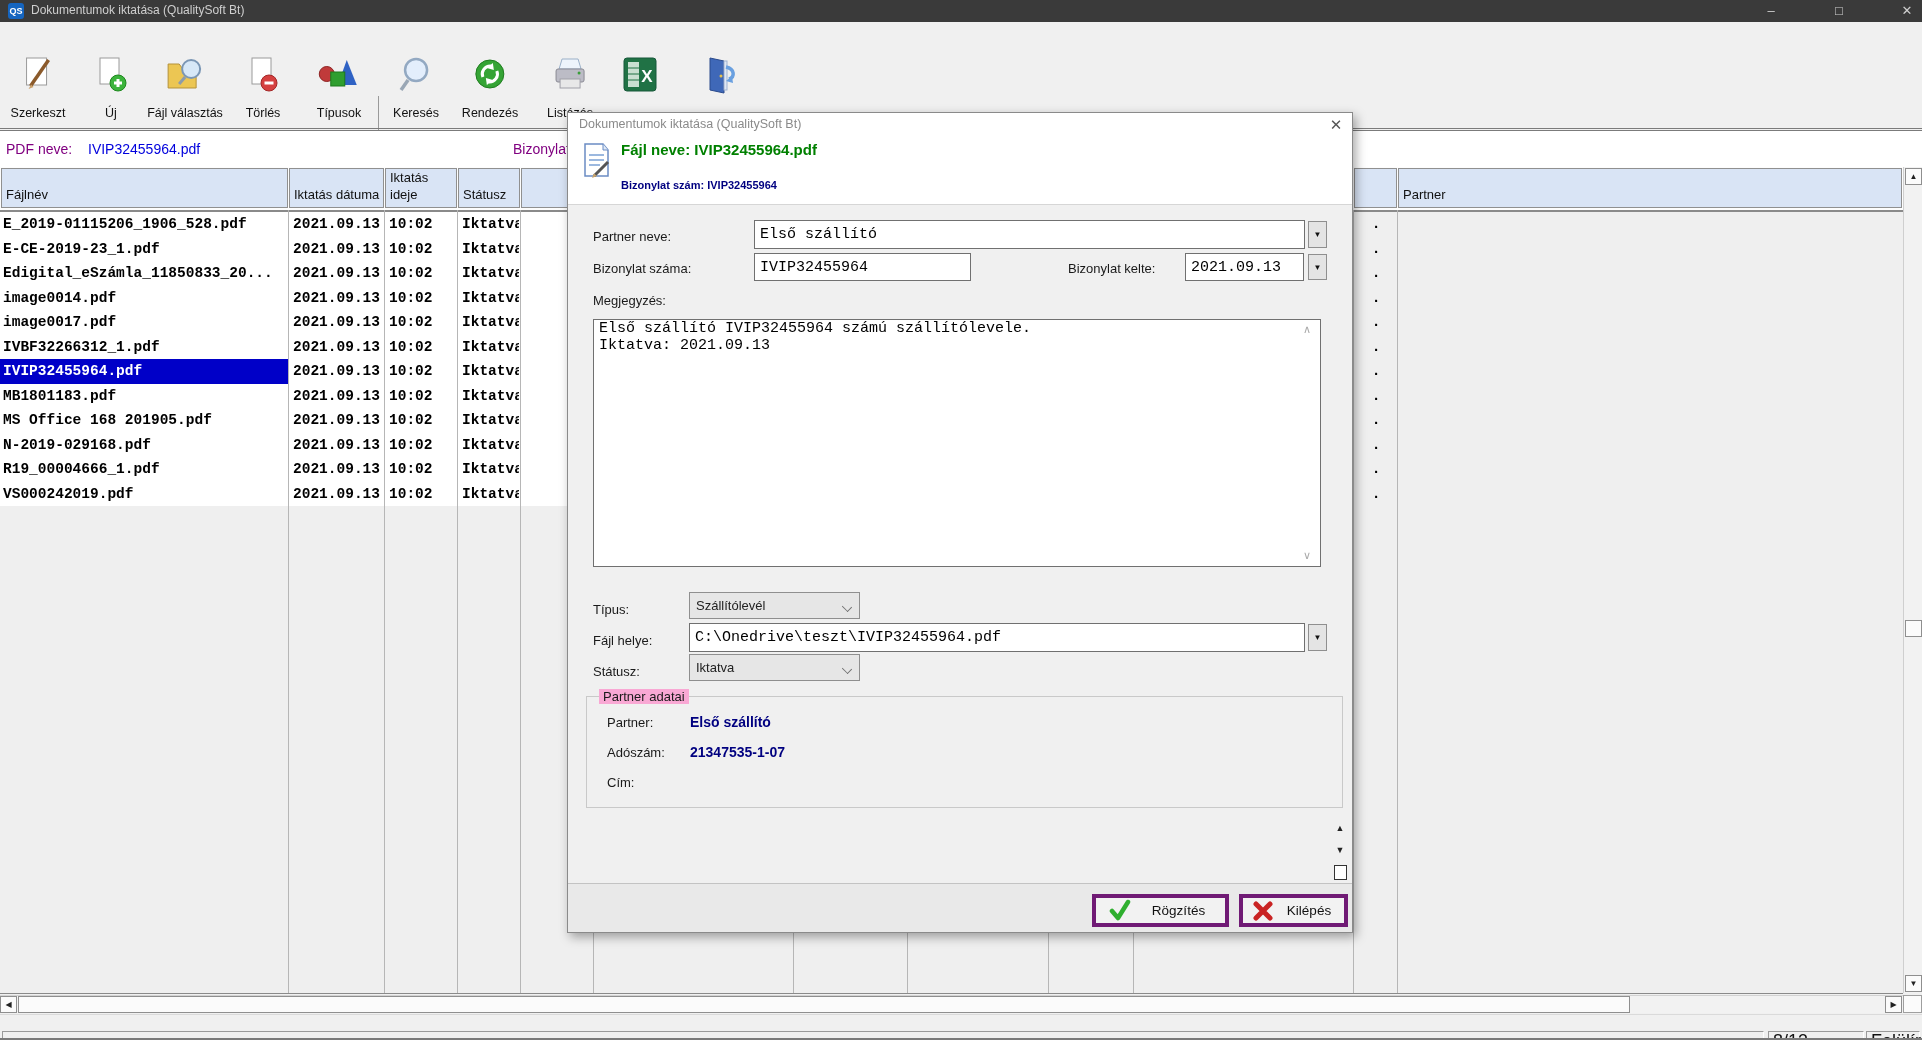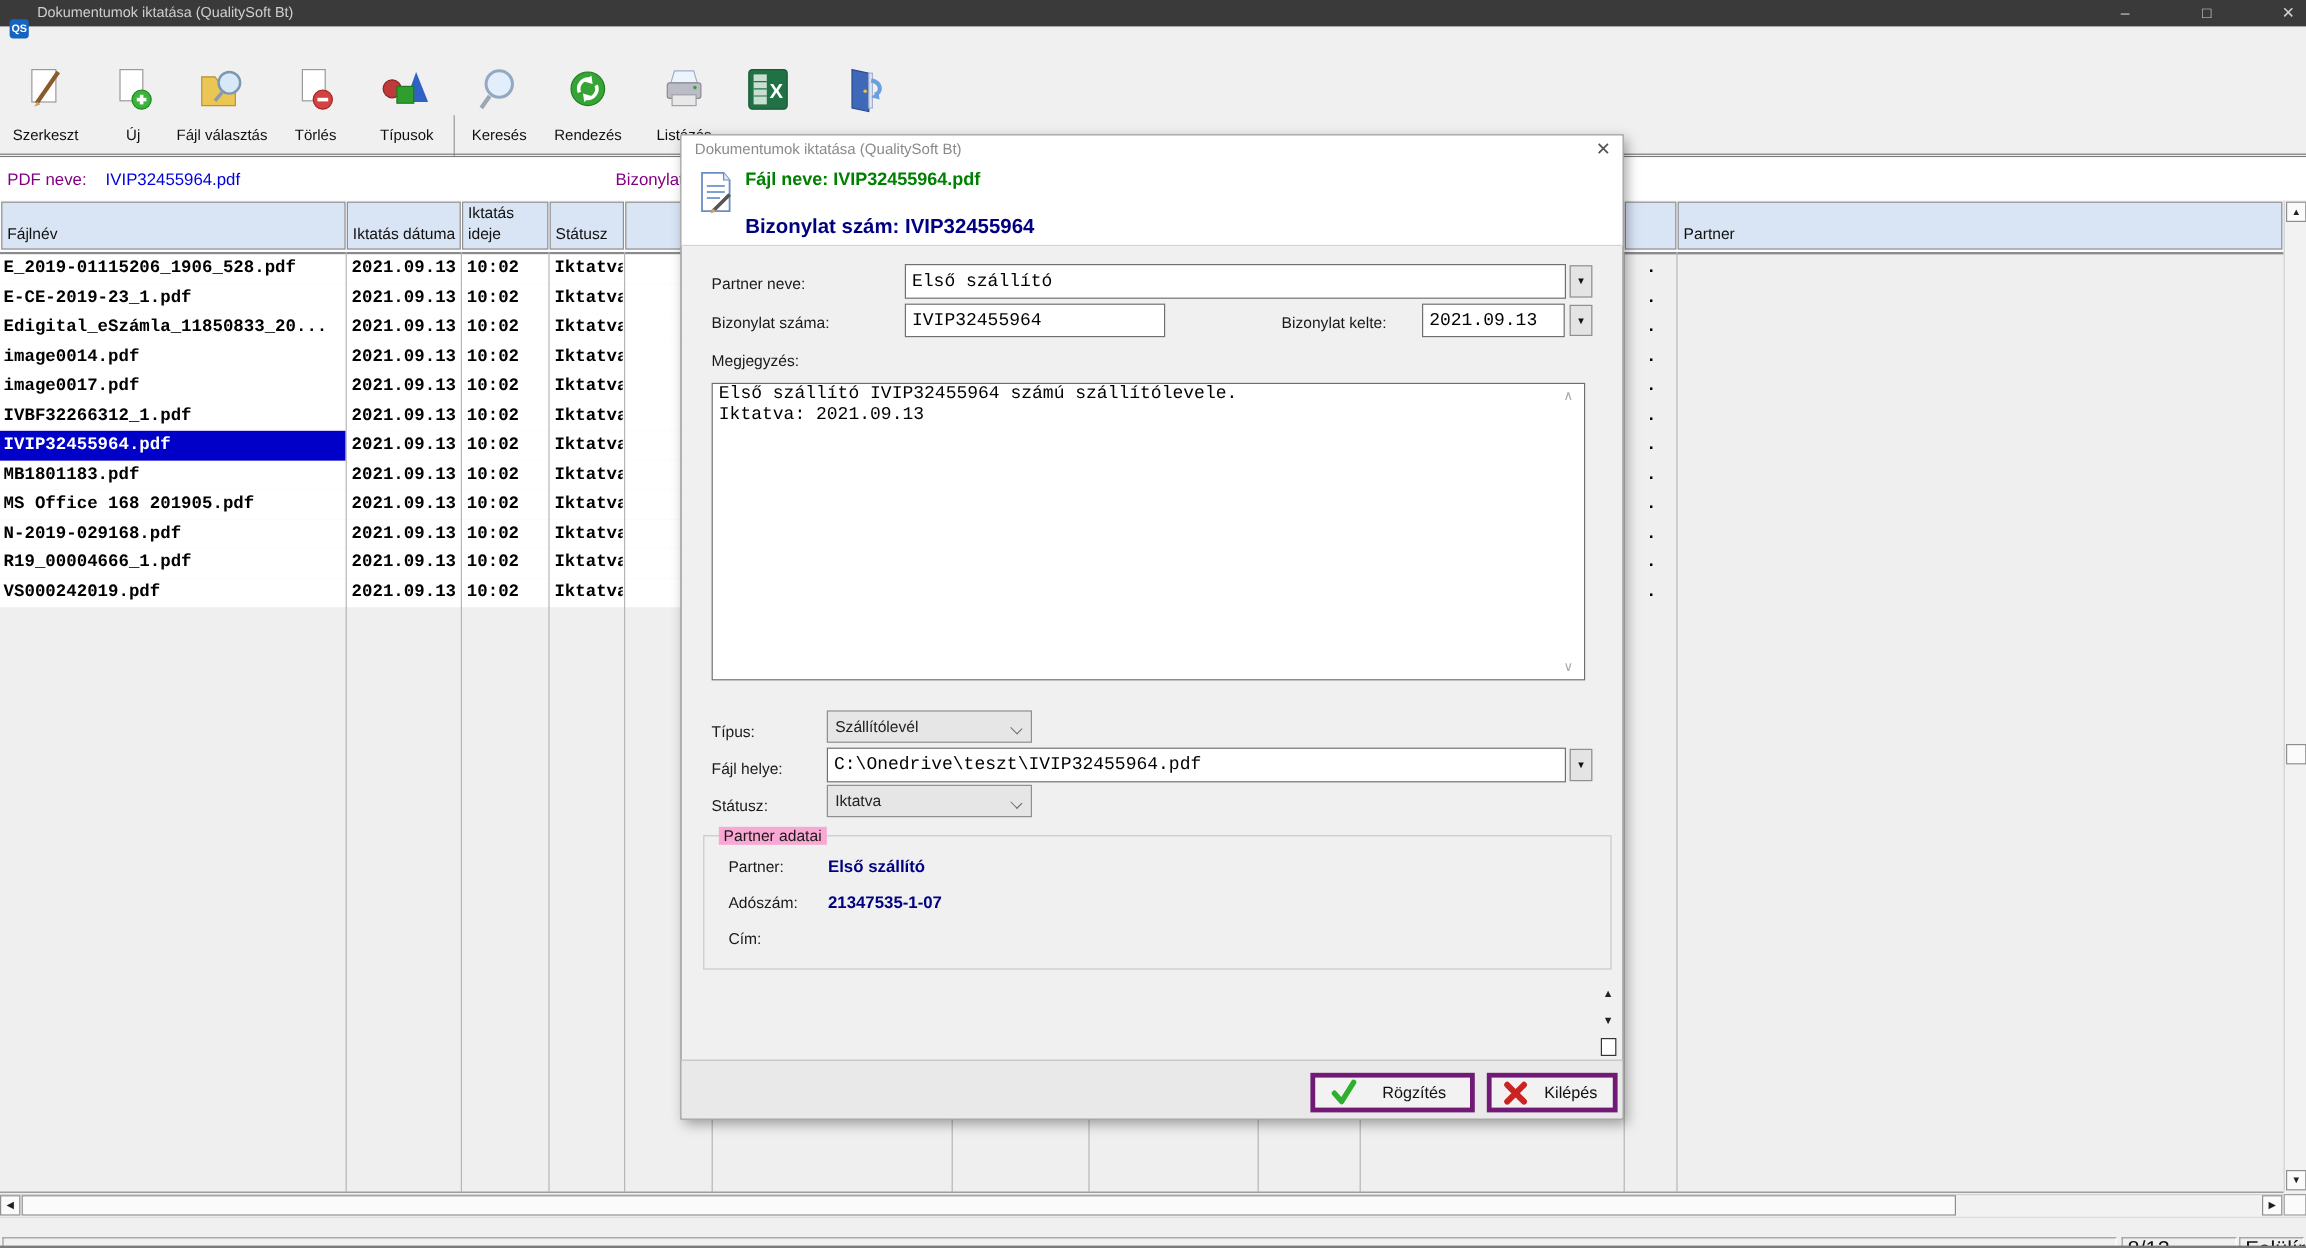--- a/index.html
+++ b/index.html
@@ -3,21 +3,21 @@
 <meta charset="utf-8">
 <style>
   html,body{margin:0;padding:0;background:#888;}
   #app{position:relative;width:1922px;height:1040px;background:#f0f0f0;overflow:hidden;
        font-family:"Liberation Sans",sans-serif;outline:1px solid #555;}
   .abs{position:absolute;}
 
   
   #titlebar{left:0;top:0;width:1922px;height:22px;background:#3a3a3a;color:#d9d9d9;}
   #app-icon{left:8px;top:3px;width:16px;height:16px;background:#1565c0;border-radius:3px;
-            color:#fff;font-size:9px;font-weight:bold;text-align:center;line-height:16px;margin-top:13px;}
+            color:#fff;font-size:9px;font-weight:bold;text-align:center;line-height:16px;}
   #title-text{left:31px;top:3px;font-size:12px;color:#cfcfcf;}
   .winbtn{top:0;width:66px;height:22px;text-align:center;line-height:21px;font-size:13px;color:#cfcfcf;}
 
   
   #menubar{left:0;top:22px;width:1922px;height:22px;background:#f0f0f0;display:flex;align-items:center;}
   .menu-item{padding:0 9px;font-size:13px;color:#1b1b1b;line-height:22px;}
 
   
   #toolbar{left:0;top:44px;width:1922px;height:84px;background:#f0f0f0;}
   .tbtn{position:absolute;top:10px;height:74px;display:flex;flex-direction:column;align-items:center;
@@ -70,21 +70,21 @@
   #bottom-line{left:0;top:1038px;width:1922px;height:2px;background:#7a7a7a;}
 
   
   #dialog{left:567px;top:112px;width:786px;height:821px;background:#f0f0f0;border:1px solid #8a8a8a;
           box-sizing:border-box;box-shadow:3px 4px 10px rgba(0,0,0,0.35);z-index:50;}
   #dlg-titlebar{left:0;top:0;width:784px;height:23px;background:#fff;}
   #dlg-title{left:11px;top:4px;font-size:12.5px;color:#8a8a8a;}
   #dlg-close{left:757px;top:2px;width:22px;height:20px;text-align:center;font-size:15px;color:#555;line-height:20px;}
   #dlg-header{left:0;top:23px;width:784px;height:68px;background:#fff;border-bottom:1px solid #d6d6d6;}
   #dlg-file-line{left:53px;top:5px;font-size:15px;font-weight:bold;color:#008000;}
-  #dlg-doc-line{left:53px;top:43px;font-size:17px;font-weight:bold;color:#000080;}
+  #dlg-doc-line{left:53px;top:43px;font-size:11px;font-weight:bold;color:#000080;}
   .dlbl{font-size:13px;color:#1a1a1a;}
   .dinput{position:absolute;background:#fff;border:1px solid #707070;box-sizing:border-box;
           font-family:"Liberation Mono",monospace;font-size:15px;color:#000;padding:0 0 0 5px;margin:0;}
   .ddbtn{position:absolute;width:19px;background:#e4e4e4;border:1px solid #8f8f8f;box-sizing:border-box;
          display:flex;align-items:center;justify-content:center;font-size:8px;color:#111;}
   .dselect{position:absolute;width:171px;height:27px;background:#e6e6e6;border:1px solid #8f8f8f;box-sizing:border-box;
            font-size:13px;color:#222;line-height:25px;padding-left:6px;}
   .dselect .chev{position:absolute;right:8px;top:10px;width:7px;height:7px;border-right:1.5px solid #707070;
                  border-bottom:1.5px solid #707070;transform:rotate(45deg) scaleY(0.8);}
   #dlg-textarea{left:25px;top:206px;width:728px;height:248px;resize:none;overflow:hidden;}

